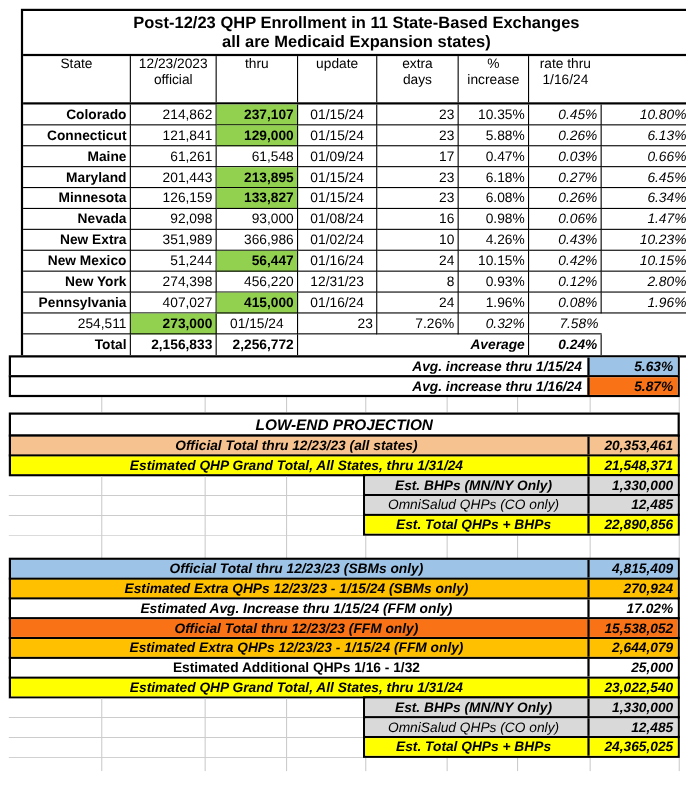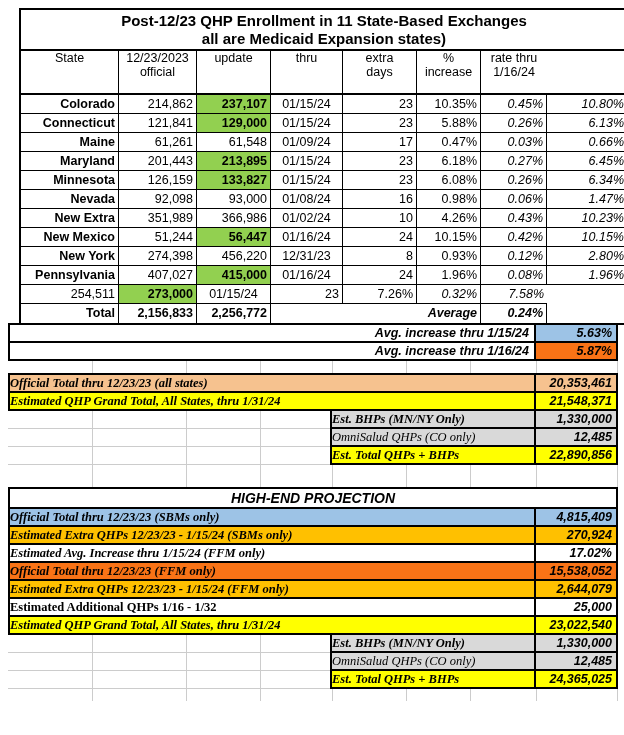--- a/index.html
+++ b/index.html
@@ -51,22 +51,22 @@
       linear-gradient(#cccccc,#cccccc) 528px 0/1px 100% no-repeat,
       linear-gradient(#cccccc,#cccccc) 609px 0/1px 100% no-repeat;
   }
   .gap1 { height:14px; } .gap2 { height:22px; } .gapend { height:12px; }
 
   
   .pblock { width:610px; }
   .phead { width:610px; height:22px; border:2px solid #000; background:#fff;
            text-align:center; font-weight:bold; font-style:italic; font-size:14px; line-height:18px; }
   .prow { width:610px; height:20px; border:2px solid #000; margin-top:-2px; display:flex; }
-  .prow .lbl, .srow .lbl { flex:1; text-align:left; font-weight:bold; font-style:italic;
-           font-size:12.5px; line-height:16px; padding-right:5px; white-space:nowrap; overflow:hidden;font-family:Liberation Serif, serif; }
+  .prow .lbl, .srow .lbl { flex:1; text-align:center; font-weight:bold; font-style:italic;
+           font-size:12.5px; line-height:16px; padding-right:5px; white-space:nowrap; overflow:hidden; }
   .prow .val, .srow .val { width:82px; border-left:2px solid #000; text-align:right; font-weight:bold;
            font-style:italic; font-size:12.5px; line-height:16px; padding-right:4px; }
   .lbl.ni, .val.ni { font-style:normal; }
   .lbl.nb { font-weight:normal; }
 
   .subwrap { display:flex; width:610px; }
   .subfill { width:322px;
     background:
       linear-gradient(#cccccc,#cccccc) 84px 0/1px 100% no-repeat,
       linear-gradient(#cccccc,#cccccc) 178px 0/1px 100% no-repeat,
@@ -99,24 +99,24 @@
 
     <div class="g8 hdr">
       <div class="hc">
           <span>State</span>
         </div>
       <div class="hc">
           <span>12/23/2023</span>
           <span>official</span>
         </div>
       <div class="hc">
+          <span>thru</span>
+        </div>
+      <div class="hc">
           <span>update</span>
-        </div>
-      <div class="hc">
-          <span>thru</span>
         </div>
       <div class="hc">
           <span>extra</span>
           <span>days</span>
         </div>
       <div class="hc">
           <span>%</span>
           <span>increase</span>
         </div>
       <div class="hc last">
@@ -260,20 +260,21 @@
     <div class="val bg-blue">5.63%</div>
   </div>
   <div class="avgrow">
     <div class="lbl">Avg. increase thru 1/16/24</div>
     <div class="val bg-green">5.87%</div>
   </div>
 
   <div class="gap gap1"></div>
 
   <div class="pblock">
+    <div class="phead">LOW-END PROJECTION</div>
 
     <div class="prow">
       <div class="lbl bg-peach">Official Total thru 12/23/23 (all states)</div>
       <div class="val bg-peach">20,353,461</div>
     </div>
     <div class="prow">
       <div class="lbl bg-yellow">Estimated QHP Grand Total, All States, thru 1/31/24</div>
       <div class="val bg-yellow">21,548,371</div>
     </div>
 
@@ -292,21 +293,20 @@
           <div class="lbl bg-yellow">Est. Total QHPs + BHPs</div>
           <div class="val bg-yellow">22,890,856</div>
         </div>
       </div>
     </div>
   </div>
 
   <div class="gap gap2"></div>
 
   <div class="pblock">
-    <div class="phead">HIGH-END PROJECTION</div>
 
     <div class="prow">
       <div class="lbl bg-blue">Official Total thru 12/23/23 (SBMs only)</div>
       <div class="val bg-blue">4,815,409</div>
     </div>
     <div class="prow">
       <div class="lbl bg-orange">Estimated Extra QHPs 12/23/23 - 1/15/24 (SBMs only)</div>
       <div class="val bg-orange">270,924</div>
     </div>
     <div class="prow">

